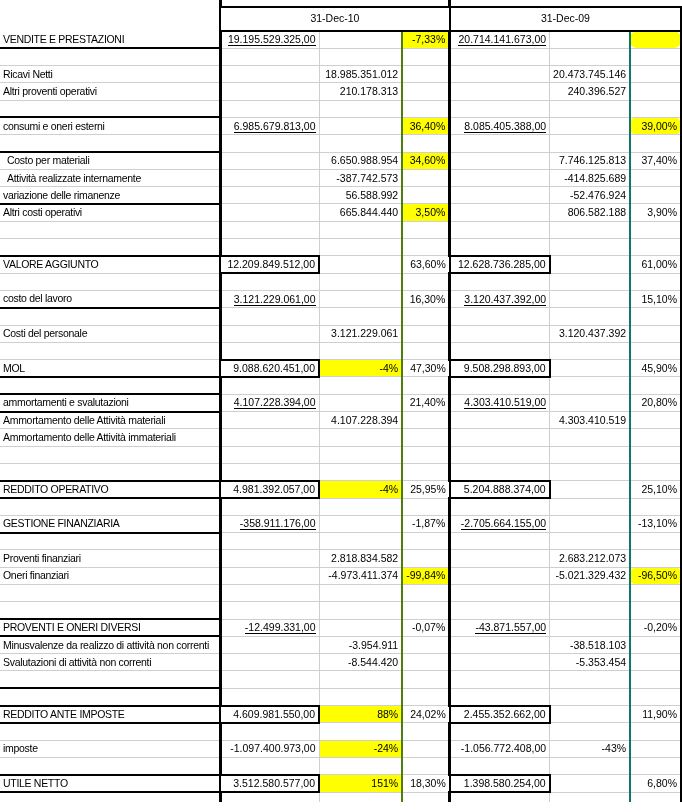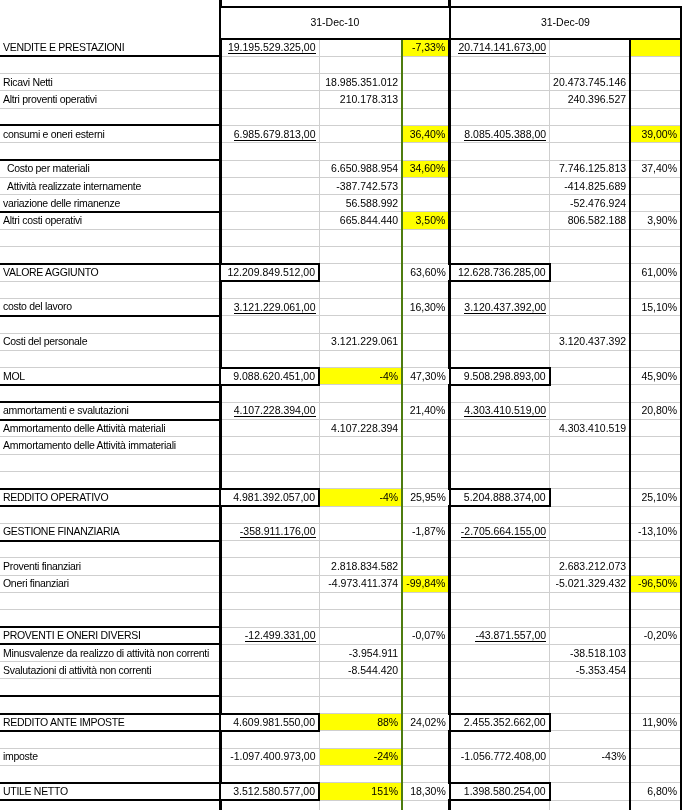--- a/index.html
+++ b/index.html
@@ -1,31 +1,31 @@
 <!DOCTYPE html>
 <html><head>
 <meta charset="utf-8">
 <style>
   html,body{margin:0;padding:0;background:#fff;}
   body{width:682px;font-family:"Liberation Sans",sans-serif;color:#000;}
   table{border-collapse:collapse;table-layout:fixed;}
   td,th{font-size:10.5px;padding:0 3px;white-space:nowrap;overflow:hidden;vertical-align:middle;line-height:1.05;}
   tr.row{height:17.3px;}
-  tr.hdr{height:32px;padding-left:28px;}
+  tr.hdr{height:24px;padding-left:28px;}
   tr.sp-top{height:7px;}
   tr.sp-bot{height:10px;}
   .cell{border-bottom:1px solid #cfcfcf;}
   .lbl{text-align:left;letter-spacing:-0.3px;padding-left:3px;}
   .num{text-align:right;}
   .col-b{border-left:3px solid #000;}
   .col-c{border-left:1px solid #cfcfcf;}
   .col-d{border-left:2px solid #4d7c0f;}
   .col-e{border-left:3px solid #000;}
   .col-f{border-left:1px solid #cfcfcf;margin-left:32px;}
-  .col-g{border-left:2px solid #000000;border-right:2px solid #000;}
+  .col-g{border-left:2px solid #0f766e;border-right:2px solid #000;border-radius:7px;}
   .hl{background:#ffff00;}
   .bx{border:2px solid #000;}
   .tb{border-bottom:2px solid #000;}
   .indent{padding-left:7px;margin-top:19px;}
   span.u{border-bottom:1px solid #000;}
   tr.hdr th{border:2px solid #000;font-weight:normal;text-align:center;background:#fff;}
   tr.hdr td.corner{border:none;}
   td.sp{border-bottom:none;}
 </style>
 </head>

